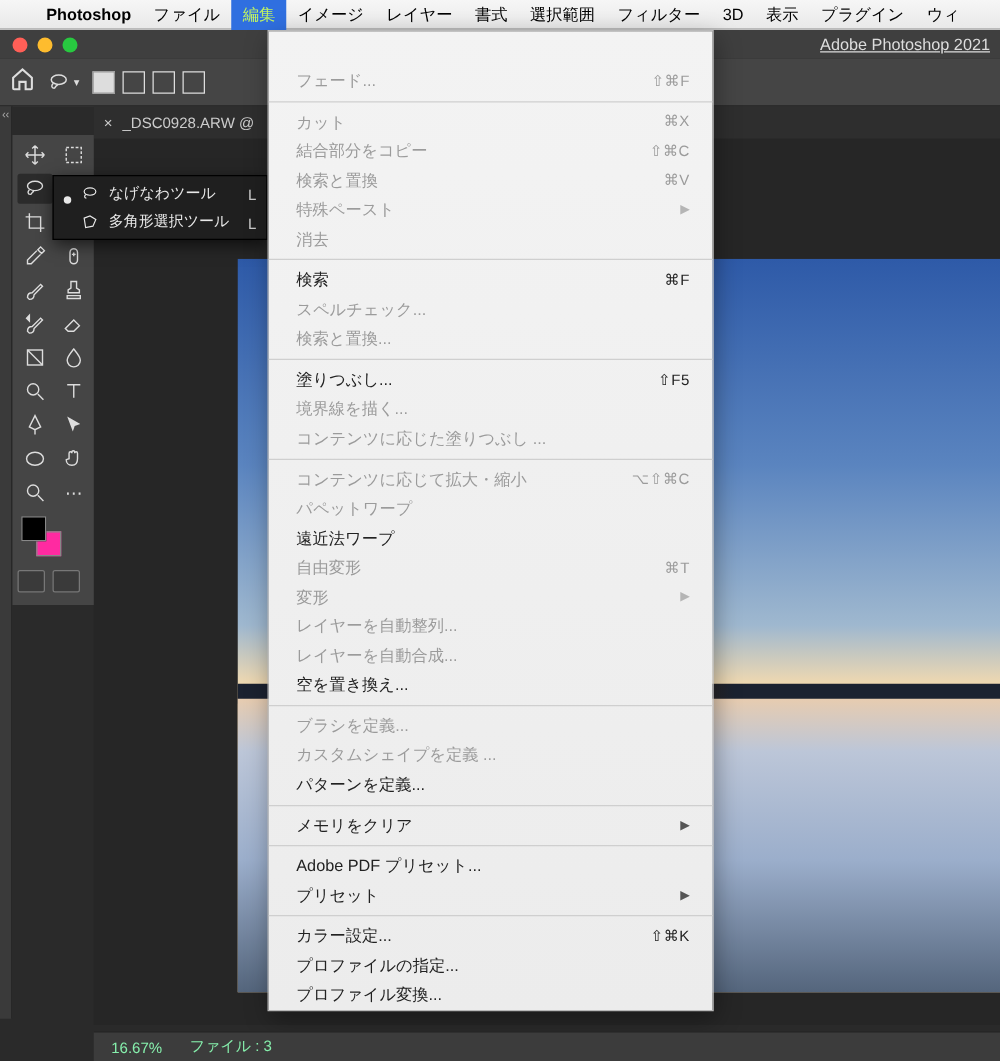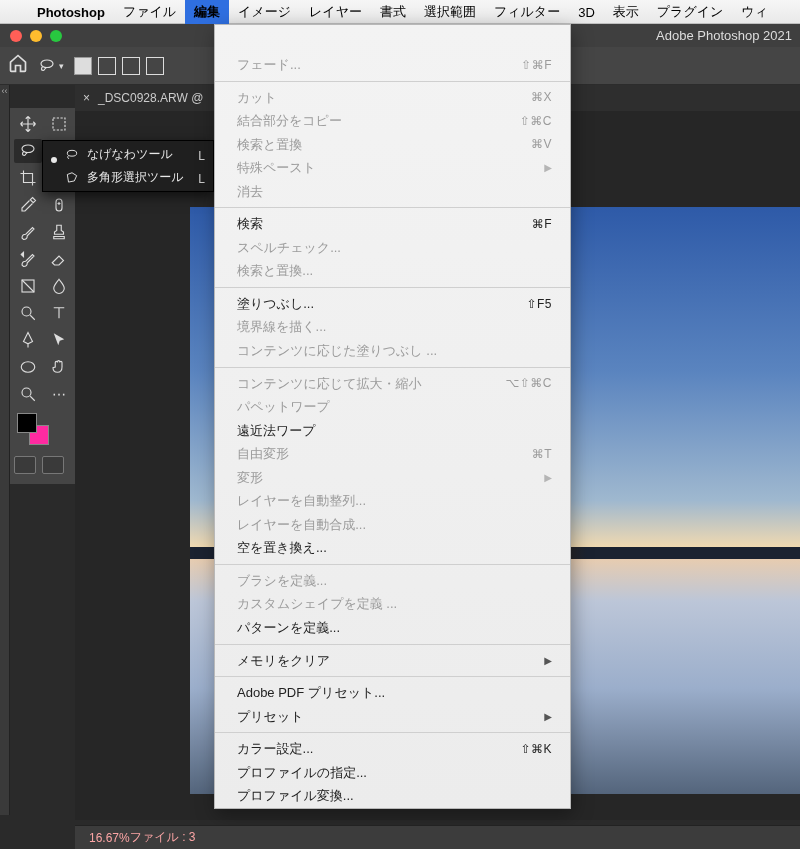--- a/index.html
+++ b/index.html
@@ -1,30 +1,30 @@
 <!DOCTYPE html>
 <html><head>
 <meta charset="utf-8">
 <style>
   * { margin: 0; padding: 0; box-sizing: border-box; font-family: -apple-system, "Helvetica Neue", Arial, sans-serif; }
   body { width: 800px; height: 849px; overflow: hidden; background: #2a2a2a; position: relative; }
 
   
-  .menubar { height: 24px; background: linear-gradient(#f6f6f6,#e9e9e9); display: flex; font-size: 13px; color: #000; border-bottom: 1px solid #bfbfbf; }
+  .menubar { height: 24px; background: linear-gradient(#f6f6f6,#e9e9e9); display: flex; align-items: center; font-size: 13px; color: #000; border-bottom: 1px solid #bfbfbf; }
   .apple { width: 28px; text-align: center; font-size: 15px; }
   .menubar .mi { padding: 0 9px; height: 24px; display: flex; align-items: center; cursor: default; }
   .menubar .mi.app { font-weight: 700; }
-  .menubar .mi.active { background: #2f6fe0; color: #000000; font-weight: bold; }
+  .menubar .mi.active { background: #2f6fe0; color: #bef264; }
 
   
   .win { position: absolute; left: 0; top: 24px; right: 0; height: 23px; background: #3f3f3f; display:flex; align-items:center; }
   .traffic { display:flex; gap:8px; padding-left:10px; }
   .dot { width:12px; height:12px; border-radius:50%; }
   .dot.r{background:#ff5f57}.dot.y{background:#febc2e}.dot.g{background:#28c840}
-  .wintitle { position:absolute; right:8px; color:#ddd; font-size:13px; }
+  .wintitle { position:absolute; right:8px; color:#ddd; font-size:13px;text-decoration:underline; }
   .wintitle-arrow { position:absolute; left:50%; transform:translateX(-50%); color:#222; font-size:10px; }
 
   
   .optbar { position:absolute; left:0; top:47px; right:0; height:38px; background:#454545; display:flex; align-items:center; padding:0 8px; gap:10px; border-bottom:1px solid #2c2c2c;}
   .opt-home{color:#ddd;font-size:18px}
   .opt-sel{display:flex;align-items:center;gap:3px;color:#ddd}
   .opt-icons{display:flex;gap:6px;align-items:center}
   .opt-sq{width:18px;height:18px;background:#ddd;border:1px solid #999}
   .opt-ov{width:18px;height:18px;border:1px solid #ddd}
 
@@ -65,21 +65,21 @@
   
   .menu{position:absolute;left:214px;top:24px;width:357px;background:linear-gradient(#f3f3f3,#ececec);border:1px solid #b8b8b8;box-shadow:2px 6px 18px rgba(0,0,0,.35);font-size:13px;color:#222;padding-top:28px}
   .menu .sep{height:1px;background:#cfcfcf;margin:4px 0}
   .menu .row{display:flex;align-items:center;padding:3px 18px 3px 22px;line-height:1.35}
   .menu .row.dis{color:#9b9b9b}
   .menu .sc{margin-left:auto;font-size:12px;letter-spacing:.5px}
   .menu .sub{margin-left:auto;font-size:10px;color:#555}
   .menu .row.dis .sub{color:#b5b5b5}
 
   
-  .status{position:absolute;left:75px;right:0;bottom:0;height:24px;background:#3c3c3c;color:#fca5a5;font-size:12px;display:flex;align-items:center;padding-left:14px;border-top:1px solid #222}
+  .status{position:absolute;left:75px;right:0;bottom:0;height:24px;background:#3c3c3c;color:#86efac;font-size:12px;display:flex;align-items:center;gap:22px;padding-left:14px;border-top:1px solid #222}
 </style>
 </head>
 <body>
 
 <div class="menubar">
   <div class="apple"></div>
   <div class="mi app">Photoshop</div>
   <div class="mi">ファイル</div>
   <div class="mi active">編集</div>
   <div class="mi">イメージ</div>

